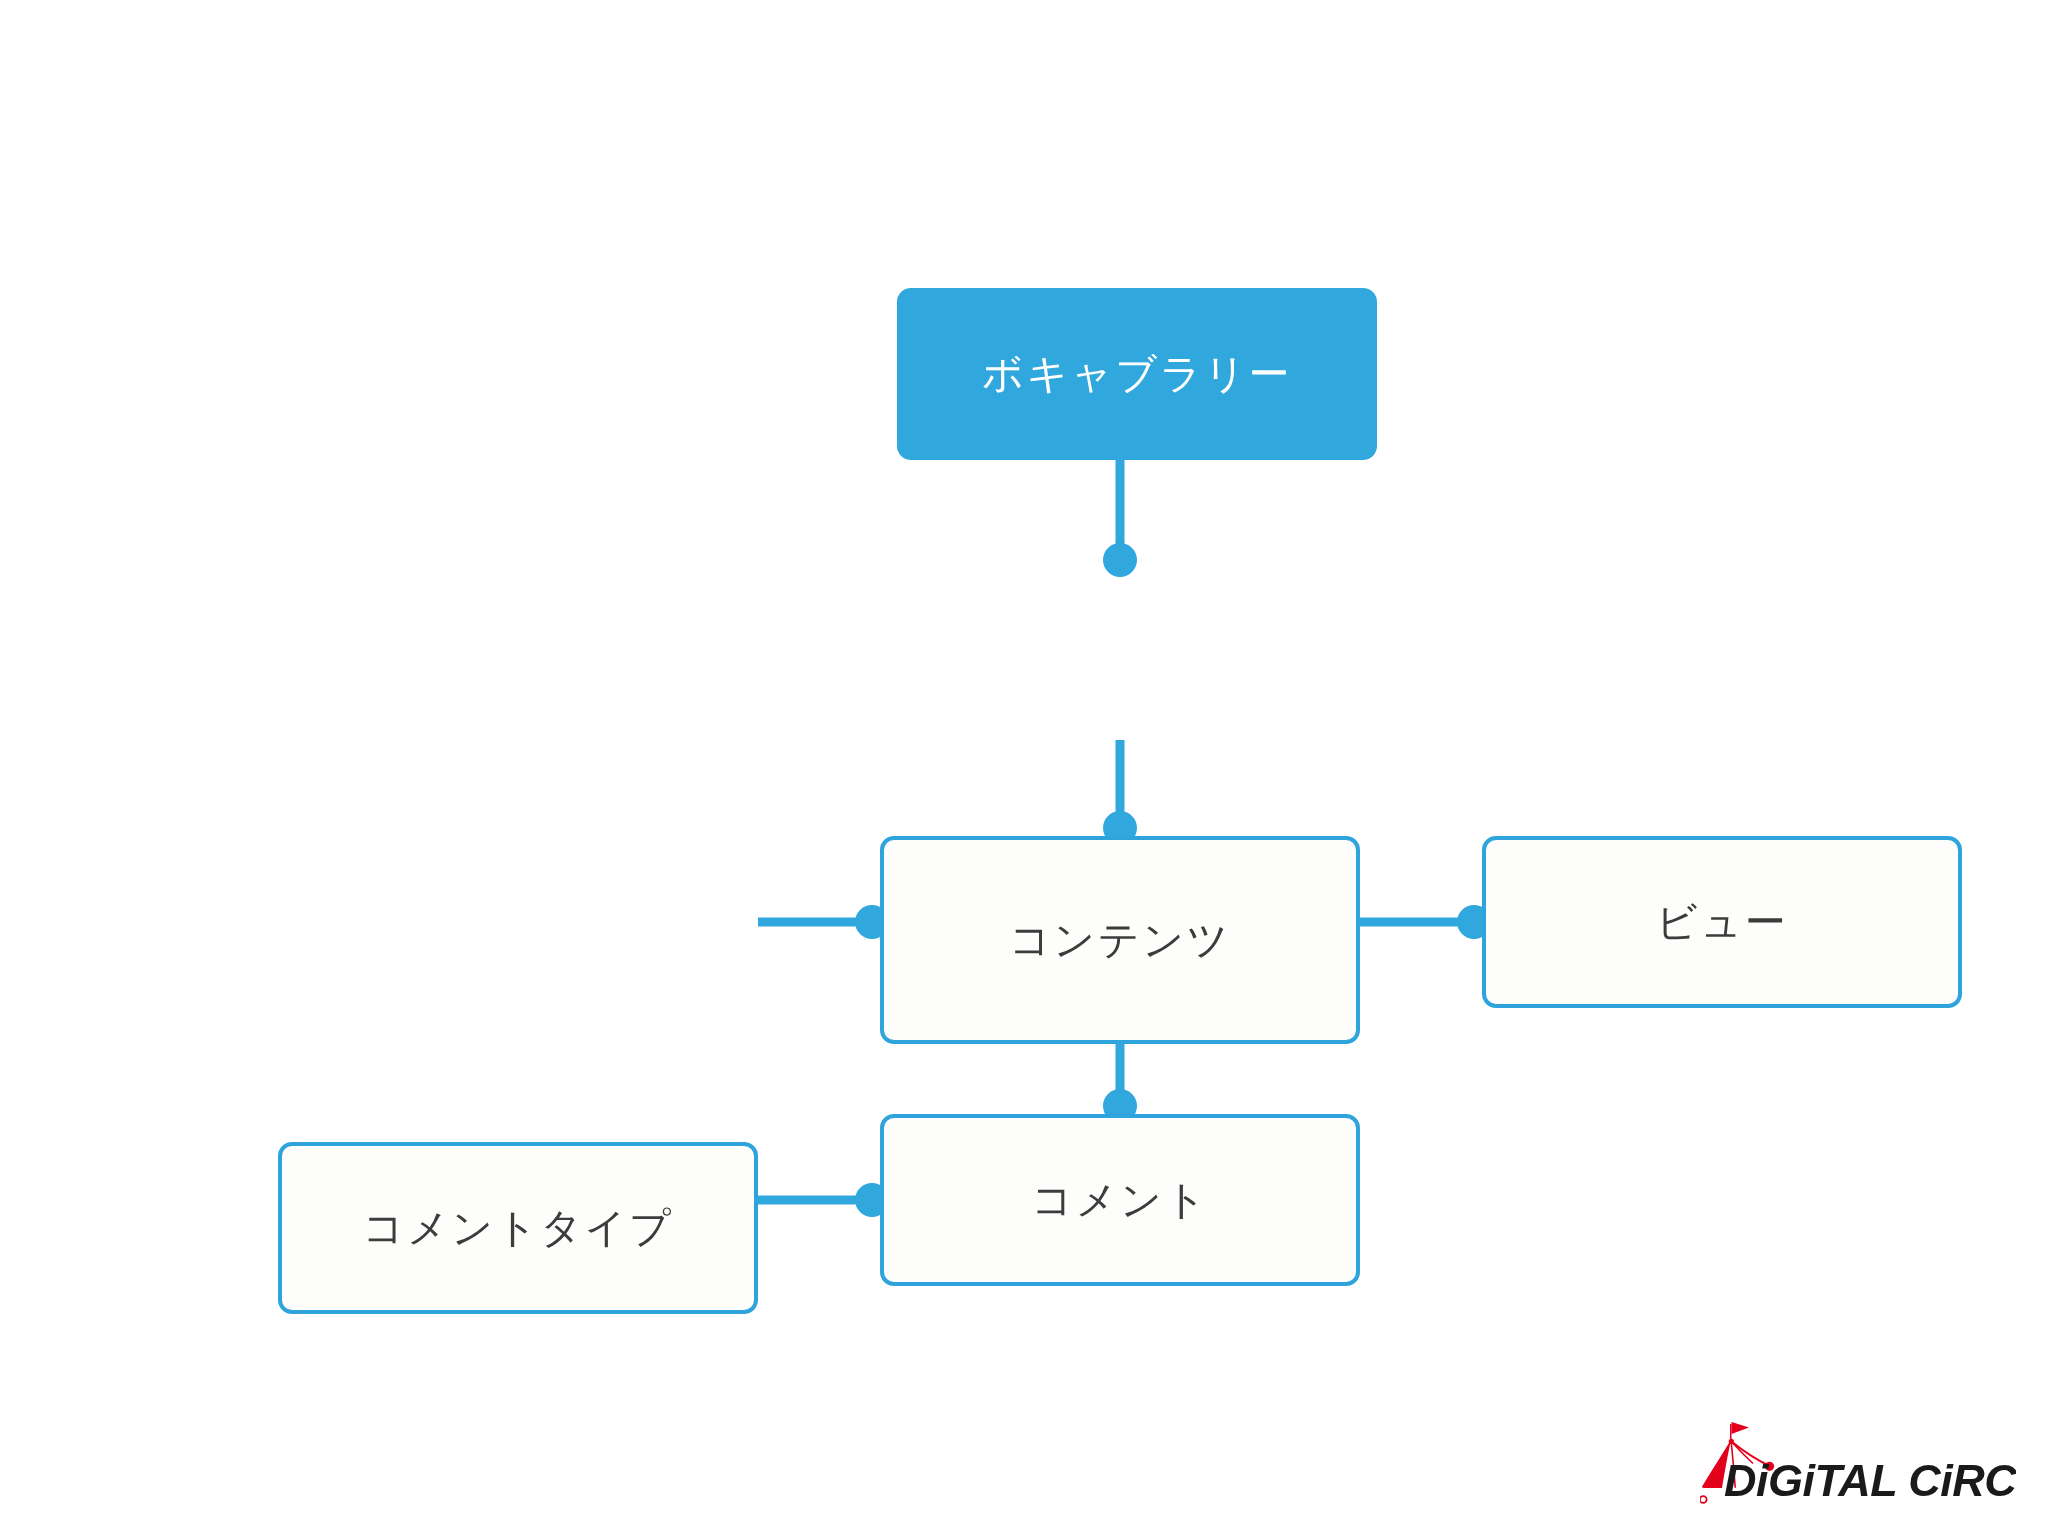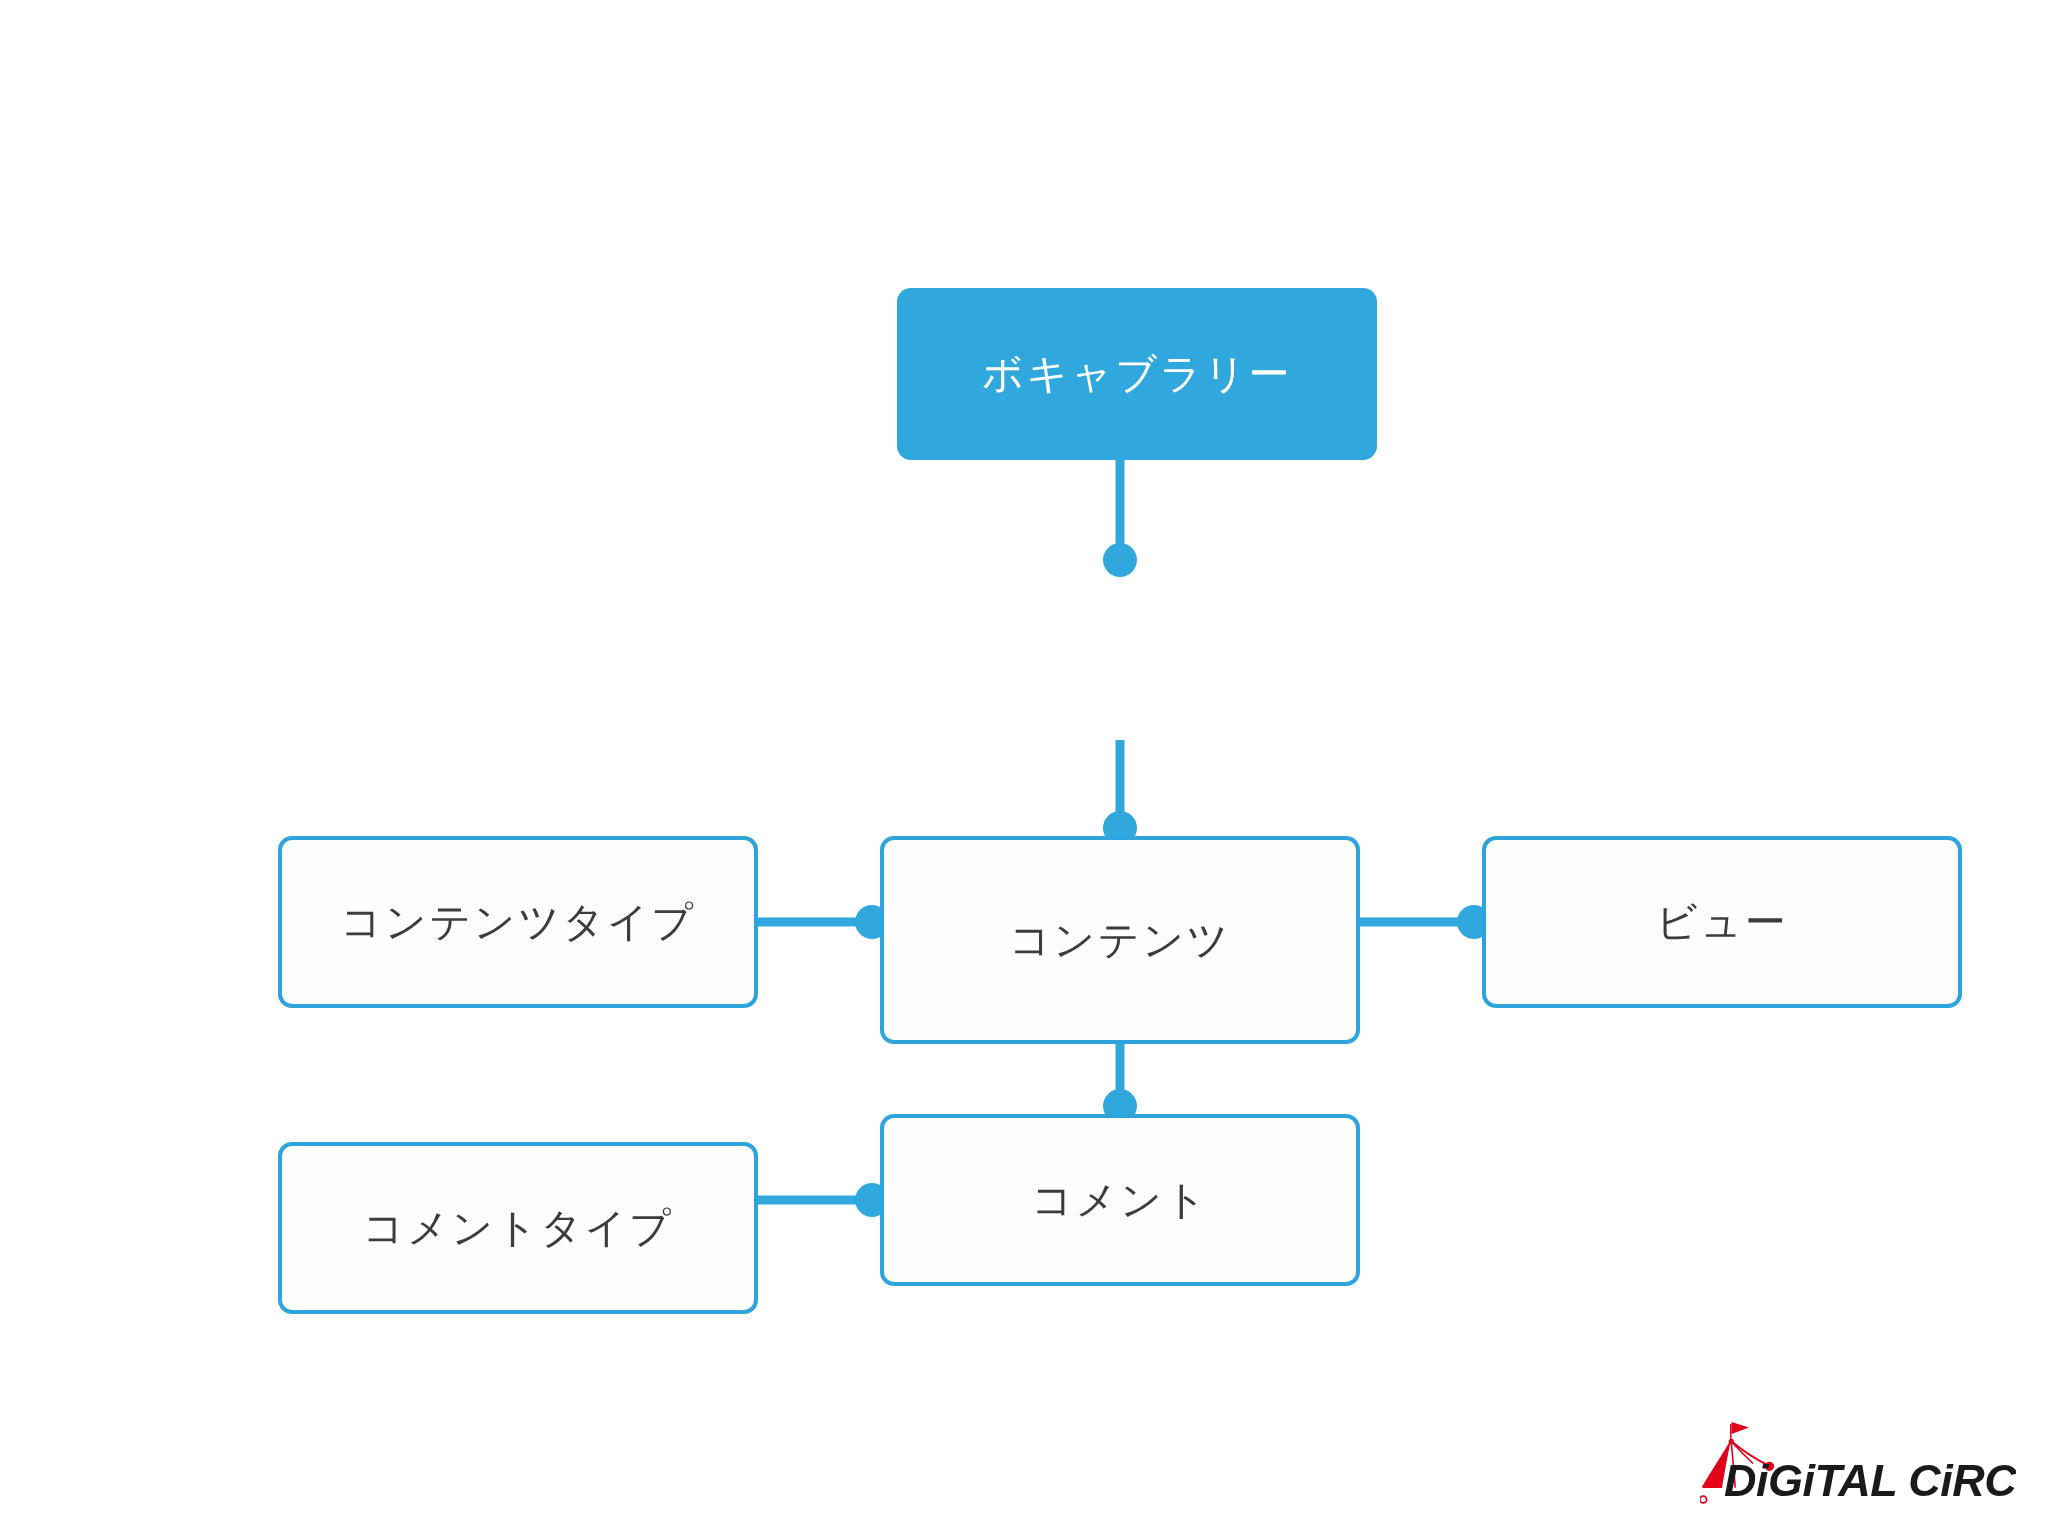--- a/index.html
+++ b/index.html
@@ -114,23 +114,20 @@
       <line x1="758" y1="1200" x2="880" y2="1200" stroke="#30A8DE" stroke-width="9"></line>
       <circle cx="872" cy="1200" r="17" fill="#30A8DE"></circle>
     </g>
   </svg>
 
   <div class="node filled" style="left:880px; top:288px; width:480px; height:172px;margin-left:17px;">
     <span class="label">ボキャブラリー</span>
   </div>
 
 
-  <div class="node outlined" style="left:278px; top:836px; width:480px; height:172px;">
-    <span class="label">コンテンツタイプ</span>
-  </div>
 
   <div class="node outlined" style="left:880px; top:836px; width:480px; height:208px;">
     <span class="label">コンテンツ</span>
   </div>
 
   <div class="node outlined" style="left:1482px; top:836px; width:480px; height:172px;align-items:center;">
     <span class="label">ビュー</span>
   </div>
 
   <div class="node outlined" style="left:278px; top:1114px; width:480px; height:172px;margin-top:28px;">

